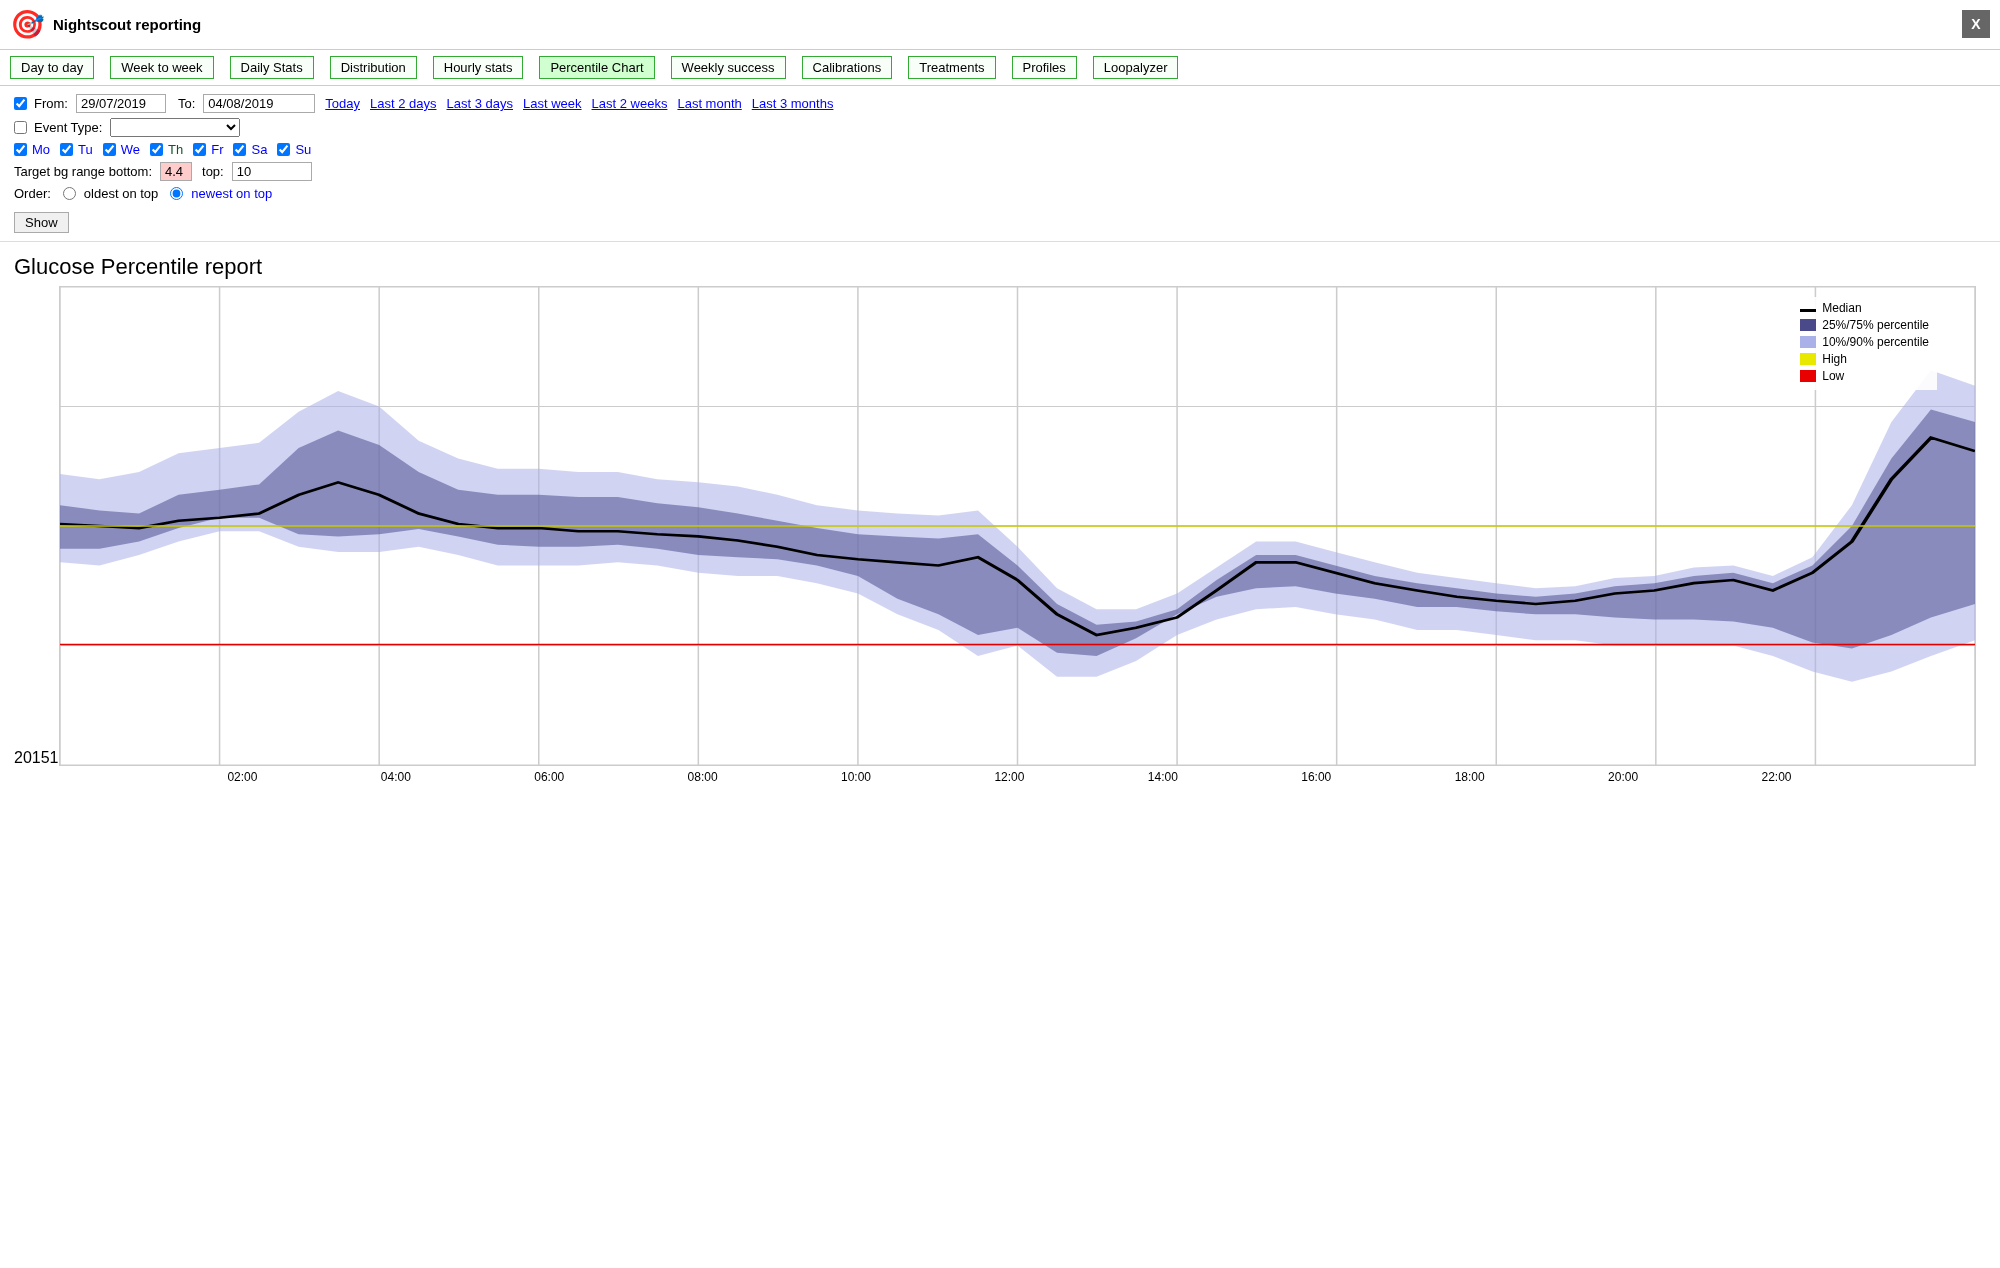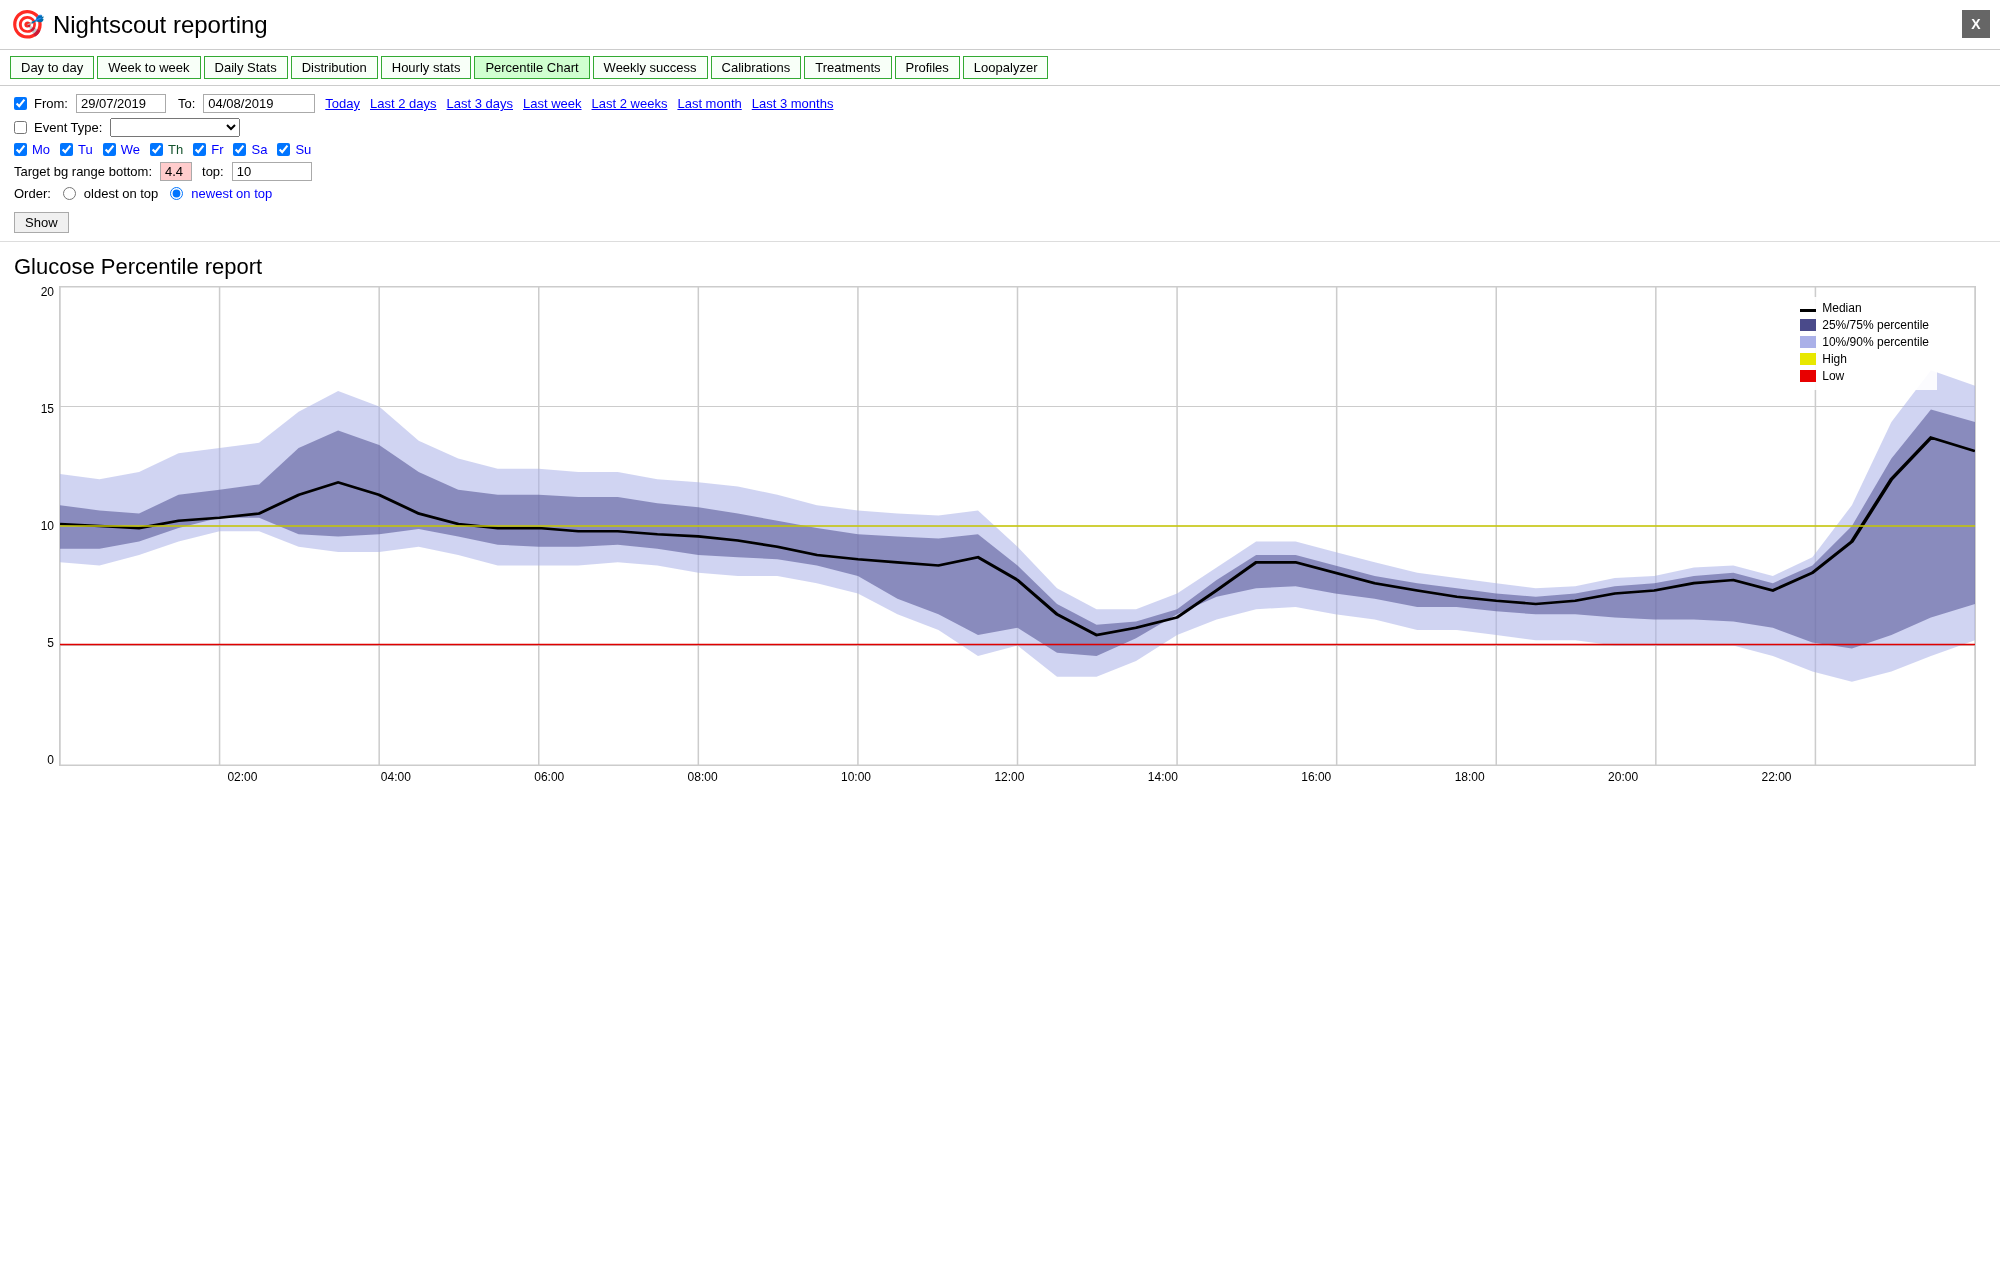--- a/index.html
+++ b/index.html
@@ -1,29 +1,29 @@
 <!DOCTYPE html>
 <html><head>
   <meta charset="utf-8">
   <style>
     * { box-sizing: border-box; margin: 0; padding: 0; }
     body { font-family: Arial, sans-serif; font-size: 13px; background: #fff; color: #000; }
 
     #header { display: flex; align-items: center; padding: 8px 10px; border-bottom: 1px solid #ccc; }
     #header .logo { font-size: 28px; margin-right: 8px; }
-    #header .title { font-size: 24px; font-weight: normal; }
+    #header .title { font-size: 15px; font-weight: bold; }
 
     #close-btn {
       position: fixed; top: 10px; right: 10px;
       background: #666; color: #fff; border: none;
       width: 28px; height: 28px; cursor: pointer;
       font-size: 14px; font-weight: bold;
     }
 
-    #nav { display: flex; flex-wrap: wrap; padding: 6px 10px; gap: 3px; border-bottom: 1px solid #ccc; }
+    #nav { display: flex; flex-wrap: wrap; padding: 6px 10px; gap: 16px; border-bottom: 1px solid #ccc; }
     .nav-tab {
       border: 1px solid #3a3; color: #000; background: #f8fff8;
       padding: 3px 10px; cursor: pointer; font-size: 13px; white-space: nowrap;
     }
     .nav-tab.active { background: #d0ffd0; }
 
     #filters { padding: 8px 14px; border-bottom: 1px solid #ddd; }
     .filter-row { display: flex; align-items: center; margin-bottom: 5px; flex-wrap: wrap; gap: 4px; }
     .filter-row label { margin-right: 4px; }
     .filter-row input[type="text"] { border: 1px solid #aaa; padding: 1px 4px; font-size: 13px; }
@@ -52,23 +52,23 @@
       position: absolute;
       left: 45px; right: 10px; top: 0; bottom: 40px;
       background: #fff;
       border: 1px solid #ccc;
       overflow: hidden;
     }
 
     .y-axis {
       position: absolute;
       left: 0; top: 0; bottom: 40px; width: 45px;
-      display: flex; flex-direction: column; justify-content: space-between;
+      display: flex; flex-direction: row; justify-content: space-between;
       align-items: flex-end; padding-right: 5px;
-      font-size: 12px;
+      font-size: 16px;
     }
     .y-label { line-height: 1; }
 
     .x-axis {
       position: absolute;
       left: 45px; right: 26px; bottom: 0; height: 40px;
       display: flex; justify-content: space-between;
       padding-top: 4px; font-size: 12px;
     }
     .x-label { text-align: center; width: 60px; margin-left: -30px; }

